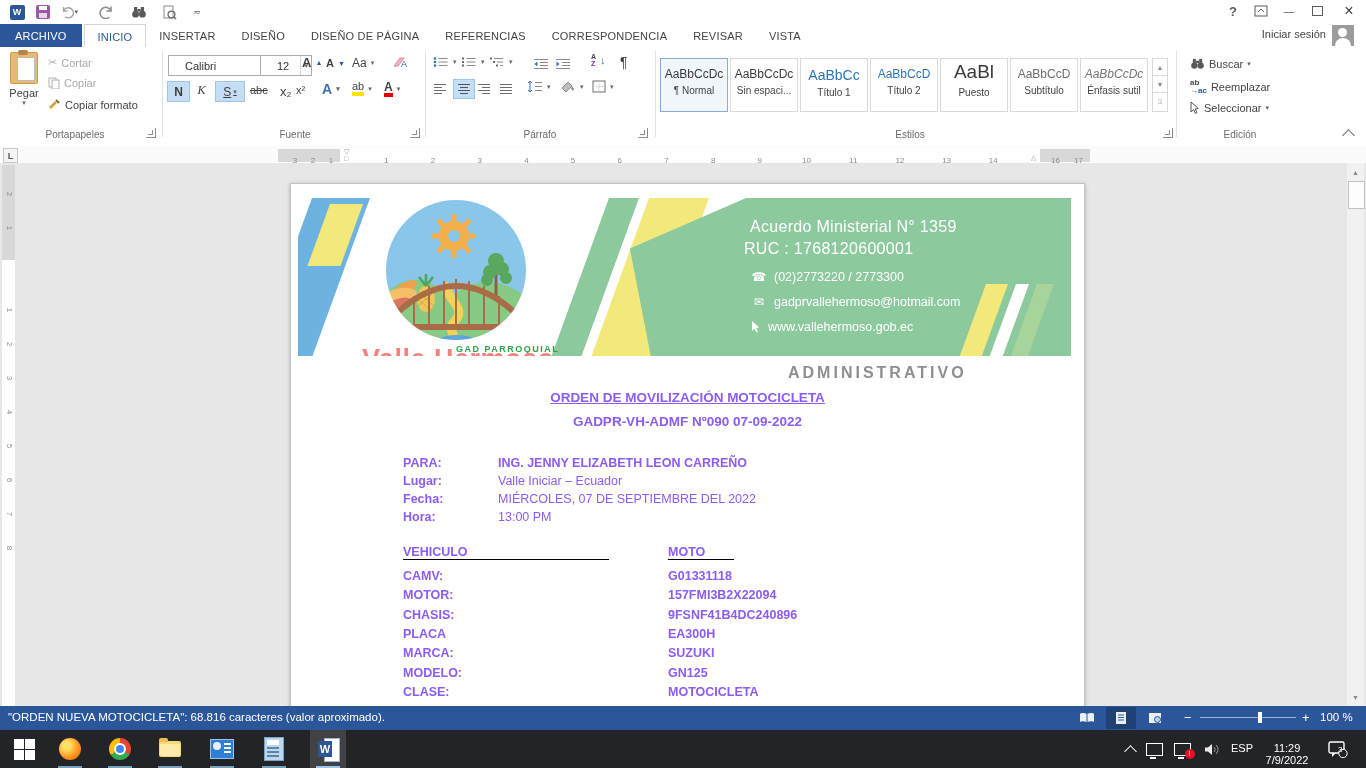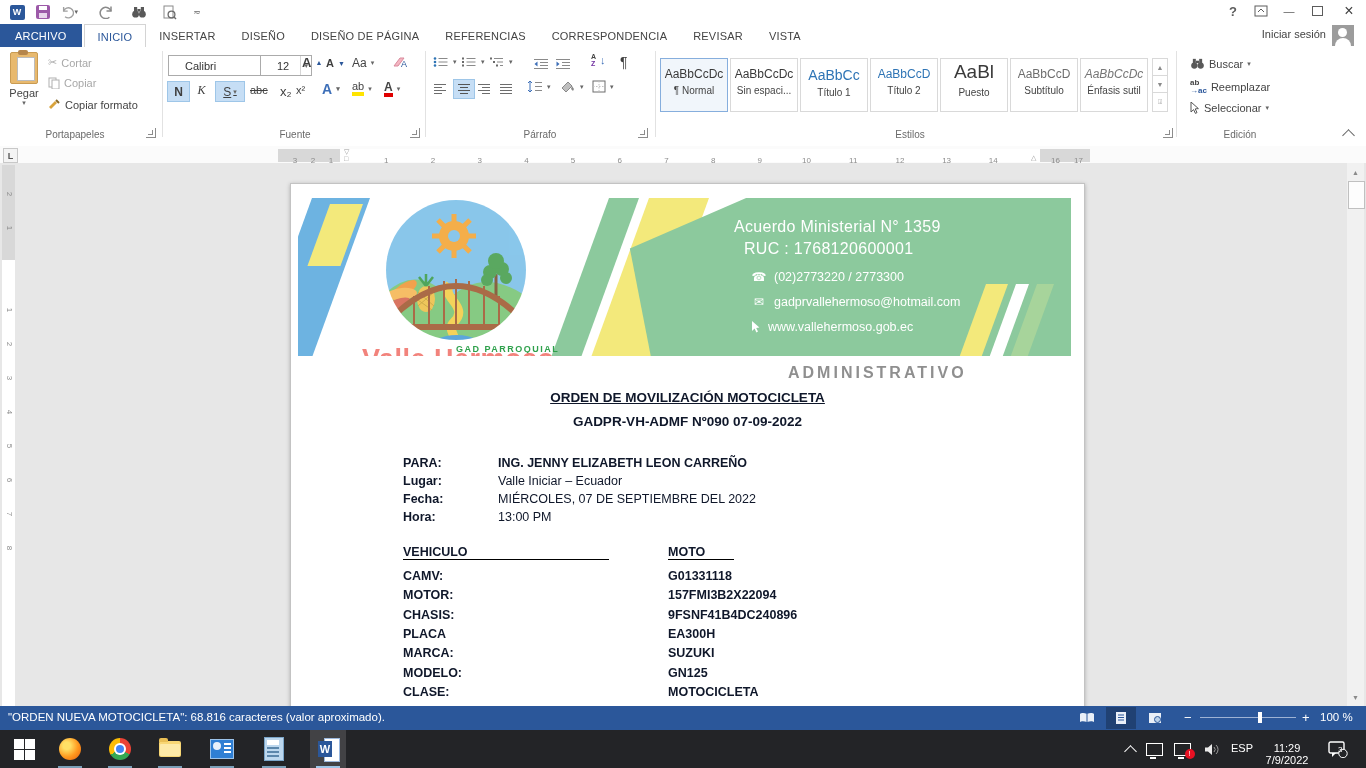--- a/index.html
+++ b/index.html
@@ -74,21 +74,21 @@
   #bn-gstripe{left:63px;top:0;width:30px;height:158px;background:#8cc99d;}
   #bn-ystripe{left:103px;top:0;width:60px;height:158px;background:#f3e97b;}
   #bn-main{left:15px;top:0;width:510px;height:158px;background:#8cc99d;clip-path:polygon(36.3% 0,100% 0,100% 100%,17.6% 100%,13.5% 32%);}
   .bn-txt{color:#fff;white-space:nowrap;}
   .bn-mini{bottom:0;height:72px;}
   .ct-ic{width:16px;text-align:center;font-size:12px;color:#fff;}
   #brand{left:64px;top:146px;font-size:27px;font-weight:bold;color:#f2837c;letter-spacing:.5px;white-space:nowrap;}
   #brandtag{left:158px;top:146px;font-size:9px;font-weight:bold;color:#2fa14c;letter-spacing:1.5px;white-space:nowrap;}
   #dept{left:497px;top:180px;font-size:16px;font-weight:bold;color:#8f8f8f;letter-spacing:3px;}
   
-  .doctxt{font-size:12.5px;color:#0f172a;white-space:nowrap;}
+  .doctxt{font-size:12.5px;color:#8b5cf6;white-space:nowrap;}
   .b{font-weight:bold;}
   .row-lab{left:112px;}
   .row-val{left:207px;}
   .veh-val{left:377px;}
   
   #statusbar{left:0;top:706px;width:1366px;height:24px;background:#2b579a;color:#fff;}
   #sb-msg{left:8px;top:5px;font-size:11.5px;}
   .sb-view{top:1px;width:30px;height:22px;display:flex;align-items:center;justify-content:center;}
   .sb-view.on{background:rgba(0,0,0,.25);}
   #zoomtrack{left:1200px;top:11px;width:96px;height:1px;background:#9db2d4;}
@@ -516,21 +516,21 @@
             <path d="M30 132 Q102 52 174 132" stroke="#a35f38" stroke-width="6" fill="none"></path>
             <path d="M45 132 V116 M60 132 V102 M75 132 V92 M90 132 V87 M102 132 V85 M115 132 V87 M130 132 V92 M145 132 V102 M160 132 V116" stroke="#a35f38" stroke-width="2"></path>
             <path d="M22 133 H182" stroke="#a35f38" stroke-width="6"></path>
           </g>
         </svg>
 
         <div id="banner" class="ab">
           <div id="bn-gstripe" class="ab skew"></div>
           <div id="bn-ystripe" class="ab skew"></div>
           <div id="bn-main" class="ab"></div>
-          <div class="ab bn-txt" style="left:188px;top:20px;font-size:16px;letter-spacing:.3px">Acuerdo Ministerial N° 1359</div>
+          <div class="ab bn-txt" style="left:204px;top:20px;font-size:16px;letter-spacing:.3px">Acuerdo Ministerial N° 1359</div>
           <div class="ab bn-txt" style="left:198px;top:42px;font-size:16px;letter-spacing:.3px">RUC : 1768120600001</div>
           <div class="ab bn-txt" style="left:205px;top:72px;font-size:12.5px;display:flex;gap:7px;align-items:center">
             <span class="ct-ic">☎</span>
             <span>(02)2773220 / 2773300</span>
           </div>
           <div class="ab bn-txt" style="left:205px;top:97px;font-size:12.5px;display:flex;gap:7px;align-items:center">
             <span class="ct-ic">✉</span>
             <span>gadprvallehermoso@hotmail.com</span>
           </div>
           <div class="ab bn-txt" style="left:205px;top:122px;font-size:12.5px;display:flex;gap:7px;align-items:center">

